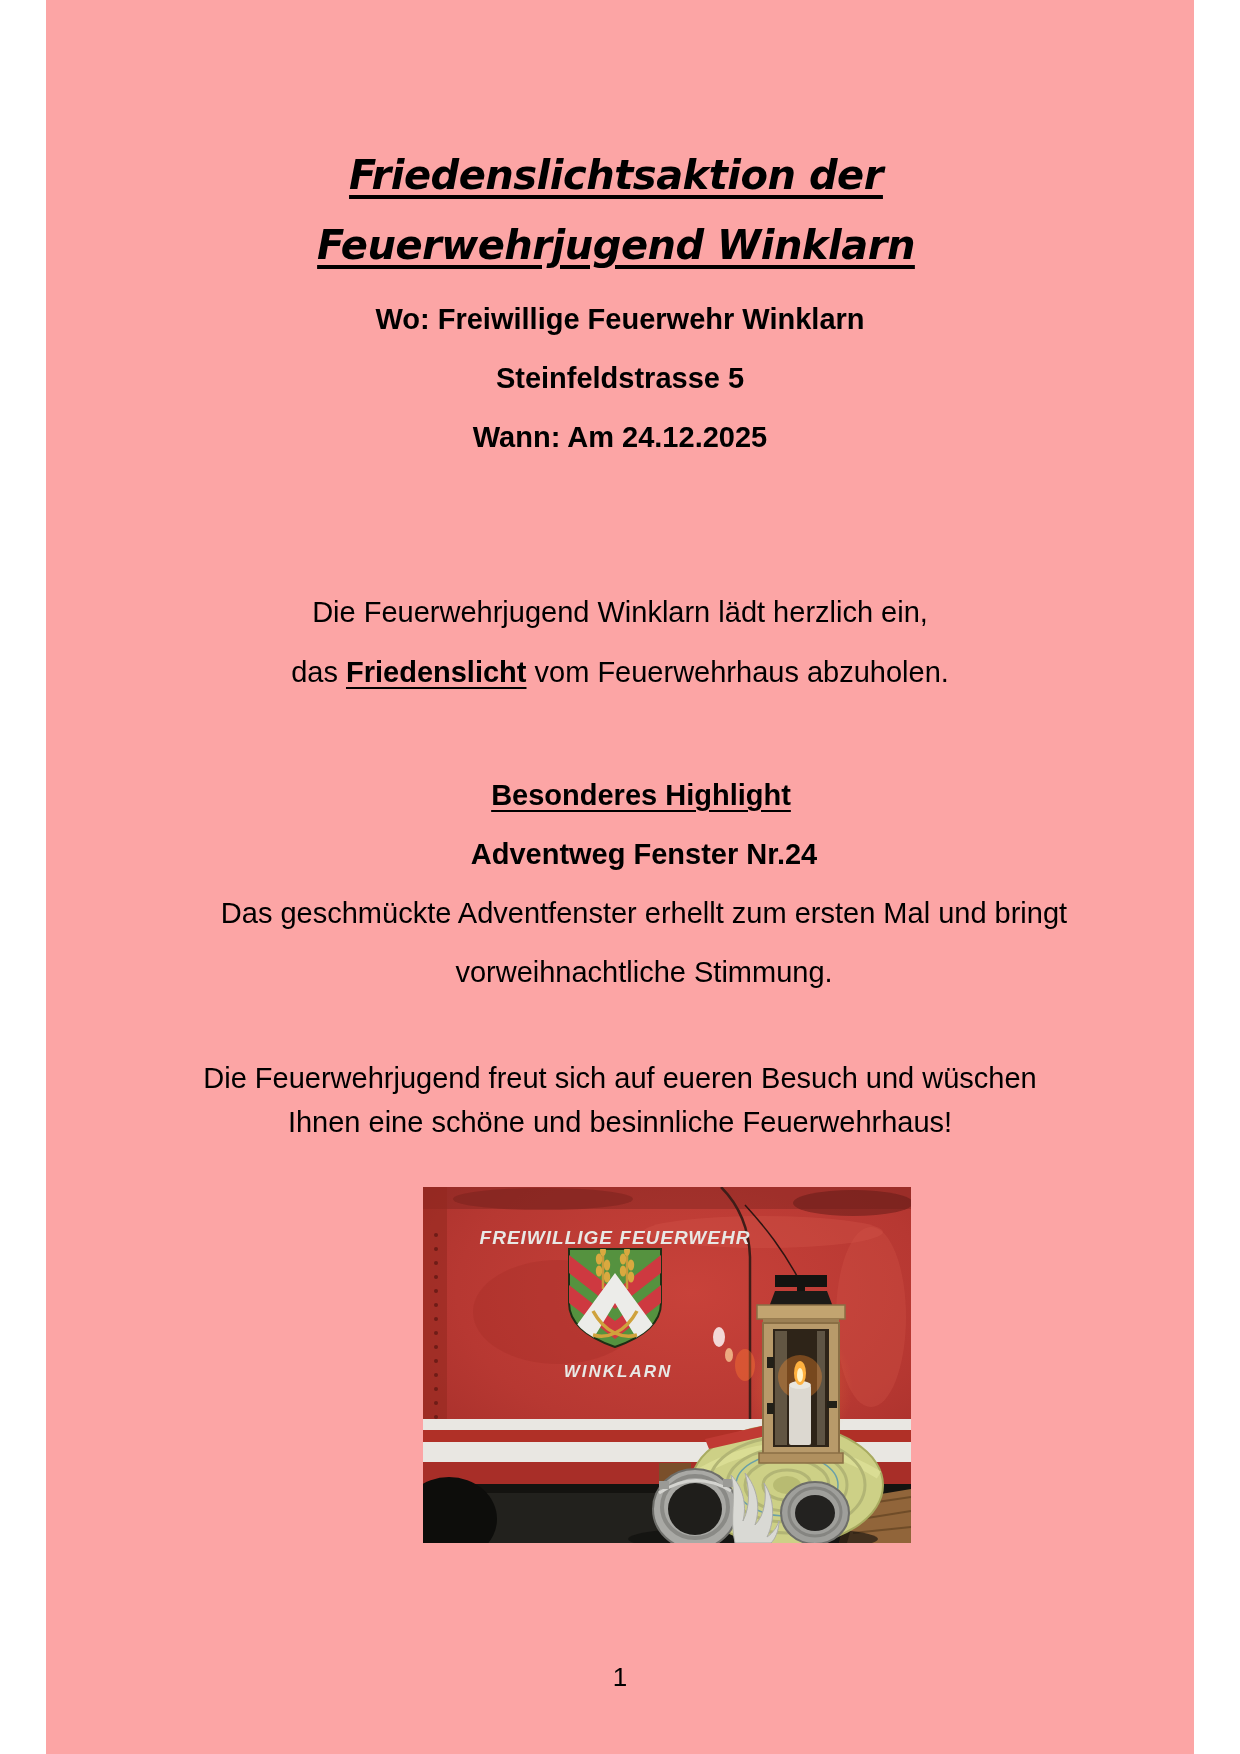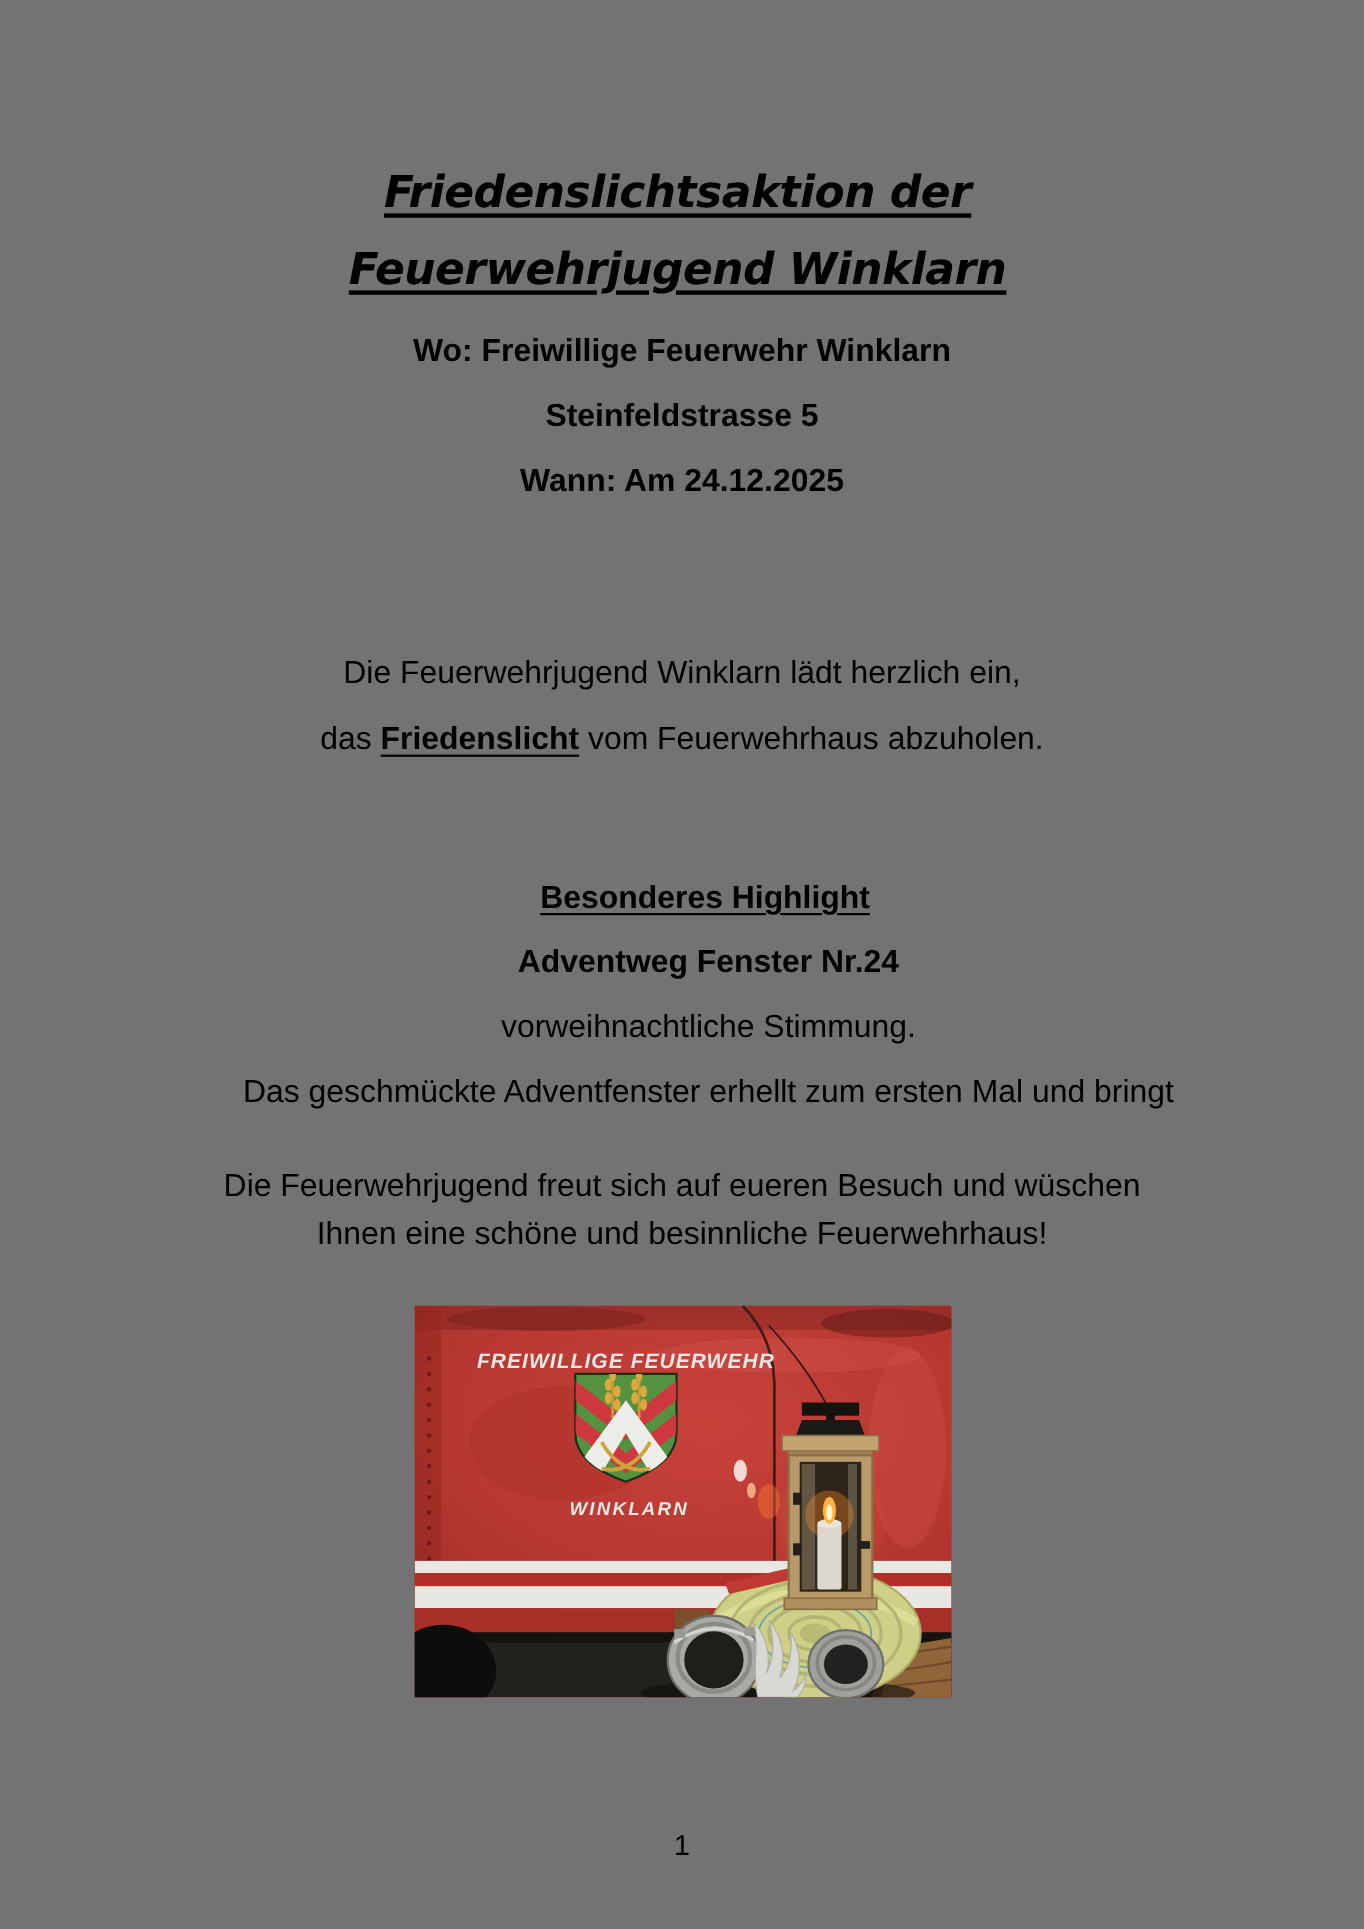--- a/index.html
+++ b/index.html
@@ -1,20 +1,20 @@
 <!DOCTYPE html>
 <html><head>
 <meta charset="utf-8">
 <style>
   html,body { margin:0; padding:0; background:#ffffff; }
   .page {
     position:relative;
-    width:1240px; height:1754px;
+    width:1148px; height:1754px;
     margin:0 auto;
-    background:#737373;
+    background:#fca5a5;
     color:#000000;
     font-family:"Liberation Sans", sans-serif;
     overflow:hidden;
   }
   .centered { position:absolute; left:0; right:0; text-align:center; }
 
   .title {
     top:140px;
     font-family:"DejaVu Sans", sans-serif;
     font-weight:800;
@@ -32,21 +32,21 @@
     font-weight:bold;
   }
   .invitation {
     top:582px;
     font-size:29px;
     line-height:60px;
   }
   .bold-u { font-weight:bold; text-decoration:underline; text-underline-offset:5px; }
 
   .highlight {
-    top:787px;
+    top:766px;
     font-size:29px;
     line-height:59px;
     margin-left:48px;
   }
   .highlight .head { font-weight:bold; text-decoration:underline; text-underline-offset:5px; padding-right:6px; }
   .highlight .sub  { font-weight:bold; }
 
   .closing {
     top:1056px;
     font-size:29px;
@@ -83,22 +83,22 @@
   </div>
 
   <div class="centered invitation">
     <div>Die Feuerwehrjugend Winklarn lädt herzlich ein,</div>
     <div><span>das </span><span class="bold-u">Friedenslicht</span><span> vom Feuerwehrhaus abzuholen.</span></div>
   </div>
 
   <div class="centered highlight">
     <div><span class="head">Besonderes Highlight</span></div>
     <div class="sub">Adventweg Fenster Nr.24</div>
+    <div>Das geschmückte Adventfenster erhellt zum ersten Mal und bringt</div>
     <div>vorweihnachtliche Stimmung.</div>
-    <div>Das geschmückte Adventfenster erhellt zum ersten Mal und bringt</div>
   </div>
 
   <div class="centered closing">
     <div>Die Feuerwehrjugend freut sich auf eueren Besuch und wüschen</div>
     <div>Ihnen eine schöne und besinnliche Feuerwehrhaus!</div>
   </div>
 
   <div class="photo">
     <svg viewBox="0 0 488 356" xmlns="http://www.w3.org/2000/svg">
       <defs>

